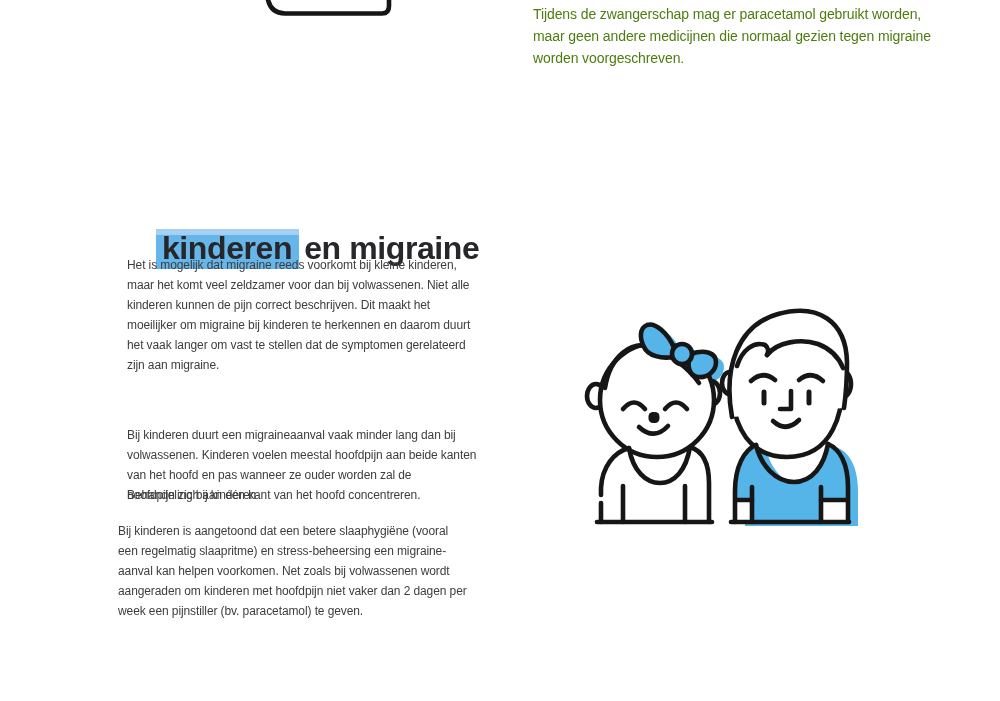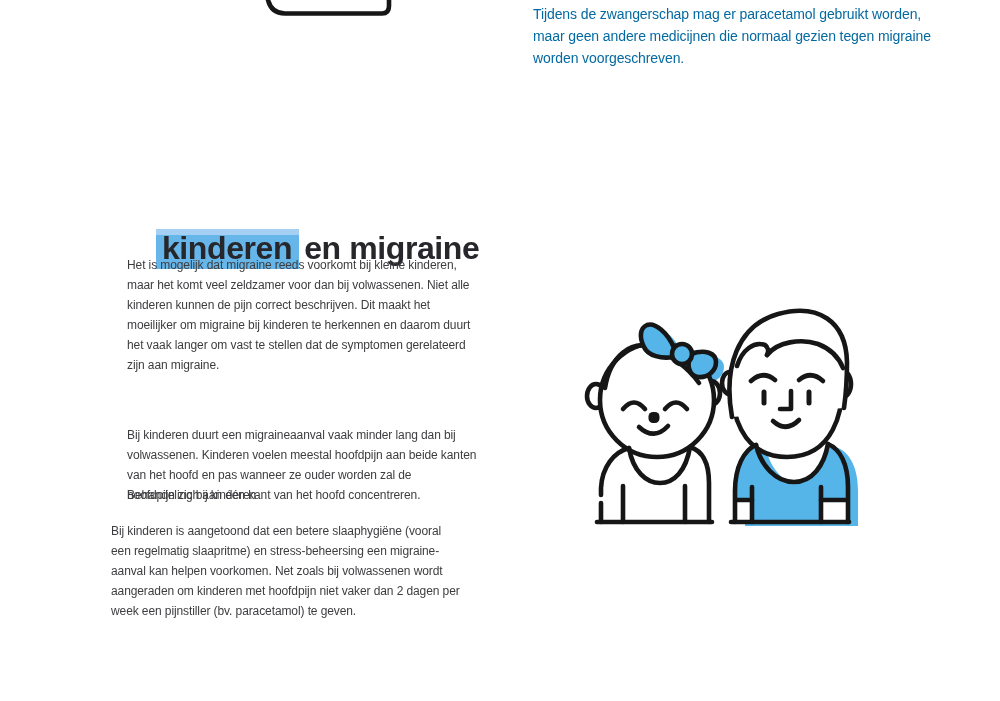--- a/index.html
+++ b/index.html
@@ -7,35 +7,35 @@
     position:relative;width:1000px;height:701px;background:#ffffff;
     overflow:hidden;font-family:"Liberation Sans", sans-serif;color:#3d3d40;
   }
   .abs{position:absolute;}
   .body-text{
     font-size:12px;line-height:20px;white-space:pre;color:#3d3d40;
     letter-spacing:-0.1px;
   }
   .top-note{
     left:533px;top:3px;font-size:14px;line-height:22px;white-space:pre;
-    color:#0369a1;letter-spacing:-0.1px;
+    color:#4d7c0f;letter-spacing:-0.1px;
   }
   .heading{
     left:122px;top:196px;font-size:32px;line-height:35px;font-weight:700;
     color:#26262b;letter-spacing:-0.4px;white-space:pre;
   }
   .heading .hl{
     background:linear-gradient(180deg,#a5cff3 0%,#a5cff3 16%,#66b6ea 16%,#66b6ea 100%);
     padding:1px 7px 3px 6px;
   }
   .heading .rest{margin-left:5px;}
   .p1{left:127px;top:255px;}
   .p2{left:127px;top:392px;margin-top:33px;}
   .sub{left:127px;top:485px;}
-  .p3{left:111px;top:521px;}
+  .p3{left:118px;top:521px;}
   .crop-shape{left:258px;top:-2px;}
   .illustration{left:575px;top:295px;}
   svg .s{fill:none;stroke:#161616;stroke-width:4.6;stroke-linecap:round;stroke-linejoin:round;}
   svg .sf{fill:#ffffff;stroke:#161616;stroke-width:4.6;stroke-linecap:round;stroke-linejoin:round;}
   svg .blue{fill:#55b4e8;stroke:none;}
   svg .bluestroke{fill:#55b4e8;stroke:#161616;stroke-width:4.6;stroke-linecap:round;stroke-linejoin:round;}
   svg .eye{fill:none;stroke:#161616;stroke-width:5;stroke-linecap:round;}
   svg .white{fill:#ffffff;stroke:none;}
 </style>
 </head>

